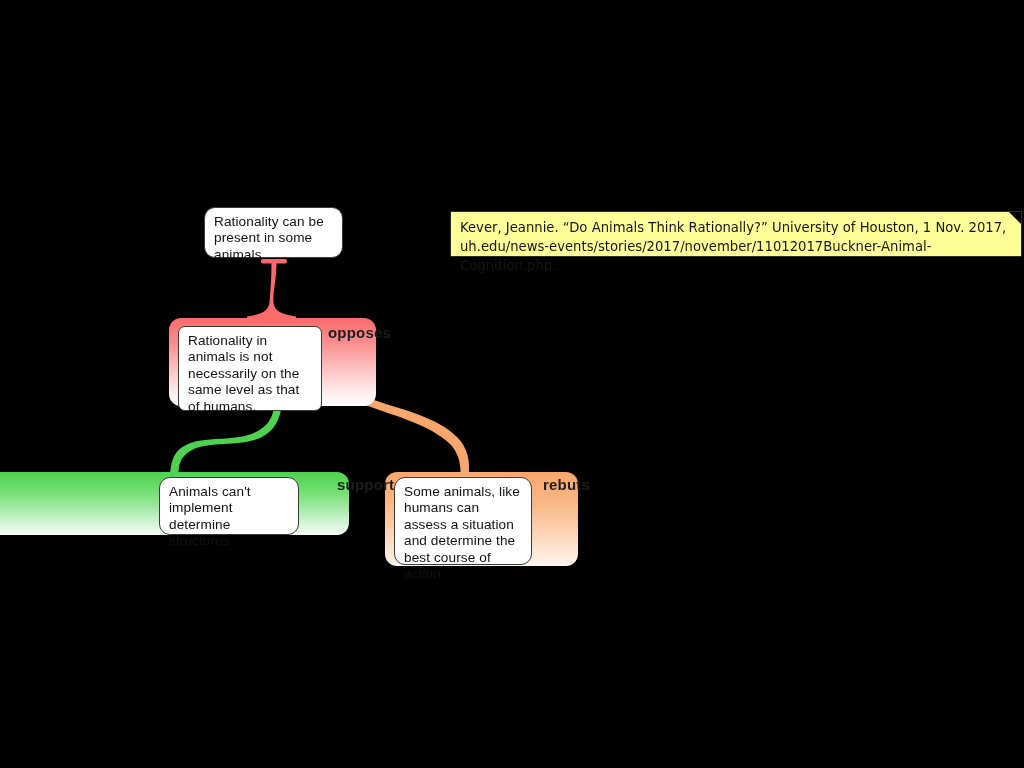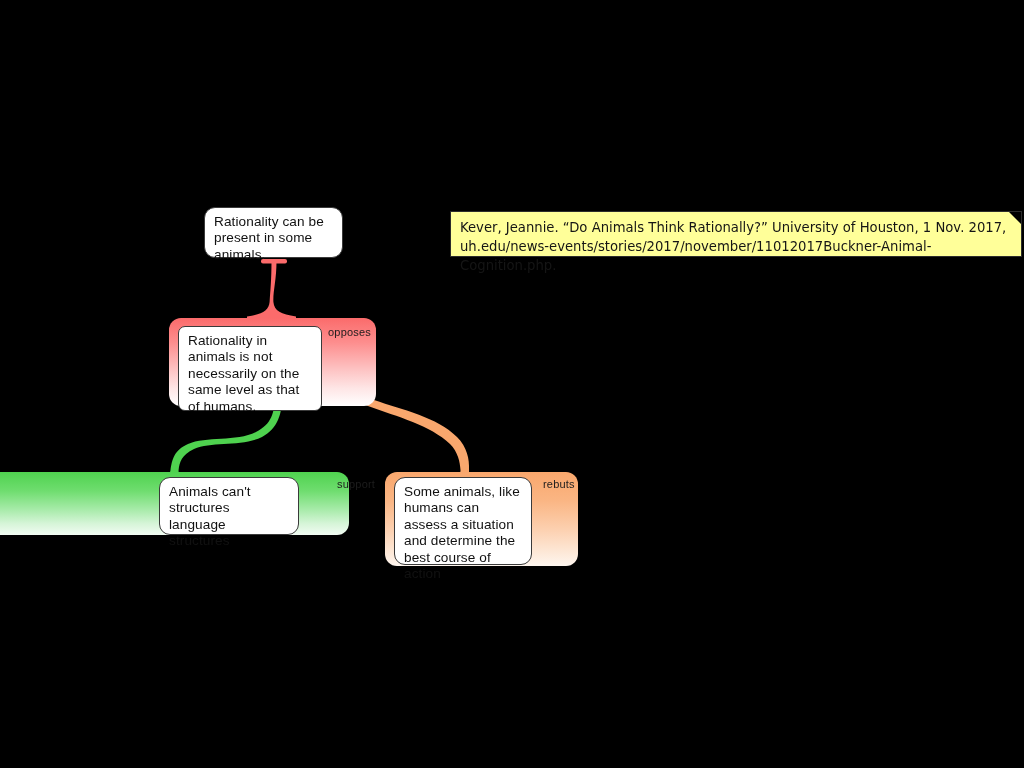--- a/index.html
+++ b/index.html
@@ -57,26 +57,27 @@
   }
   .group.support {
     background: linear-gradient(to bottom, #4fd24f 0%, #6fdd6f 30%, #a8ebaa 60%, #d6f5d8 82%, #f2fcf3 100%);
   }
   .group.rebuts {
     background: linear-gradient(to bottom, #f9a76d 0%, #fab583 30%, #fccfae 60%, #fde5d2 82%, #fef6ef 100%);
   }
 
   .group-label {
     position: absolute;
-    font-size: 11px;
+    font-size: 15px;
     line-height: 11px;
     letter-spacing: 0.2px;
     color: #1d1d1d;
     z-index: 7;
     white-space: nowrap;
+    font-weight: bold;
   }
 
   
   .note {
     position: absolute;
     background: #ffff99;
     border: 1.2px solid #2c2c2c;
     box-sizing: border-box;
     z-index: 6;
     padding: 6px 10px 6px 9px;
@@ -146,21 +147,21 @@
 
   <div class="group opposes" style="left:169px; top:318px; width:207px; height:88px;"></div>
   <div class="group-label" style="left:328px; top:327px;">opposes</div>
   <div class="claim" style="left:178px; top:326px; width:144px; height:85px;border-radius:7px;">
     <span>Rationality in animals is not necessarily on the same level as that of humans.</span>
   </div>
 
   <div class="group support" style="left:-12px; top:472px; width:361px; height:63px;"></div>
   <div class="group-label" style="left:309px; top:479px;margin-left:28px;">support</div>
   <div class="claim" style="left:159px; top:477px; width:140px; height:58px;">
-    <span>Animals can't structures language structures</span>
+    <span>Animals can't implement determine structures</span>
   </div>
 
   <div class="group rebuts" style="left:385px; top:472px; width:193px; height:94px;"></div>
   <div class="group-label" style="left:543px; top:479px;text-align:center;">rebuts</div>
   <div class="claim" style="left:394px; top:477px; width:138px; height:88px;">
     <span>Some animals, like humans can assess a situation and determine the best course of action</span>
   </div>
 
   <div class="note" style="left:450px; top:211px; width:572px; height:46px;">
     <span class="note-text">Kever, Jeannie. “Do Animals Think Rationally?” University of Houston, 1 Nov. 2017, uh.edu/news-events/stories/2017/november/11012017Buckner-Animal-Cognition.php.</span>

